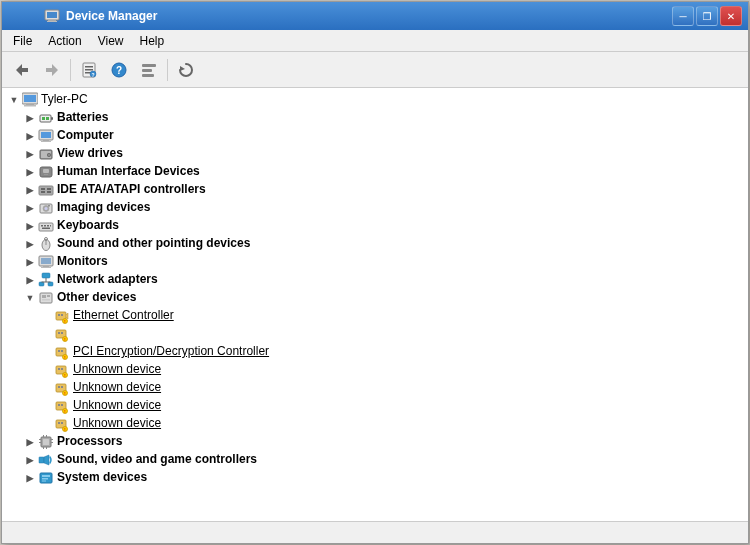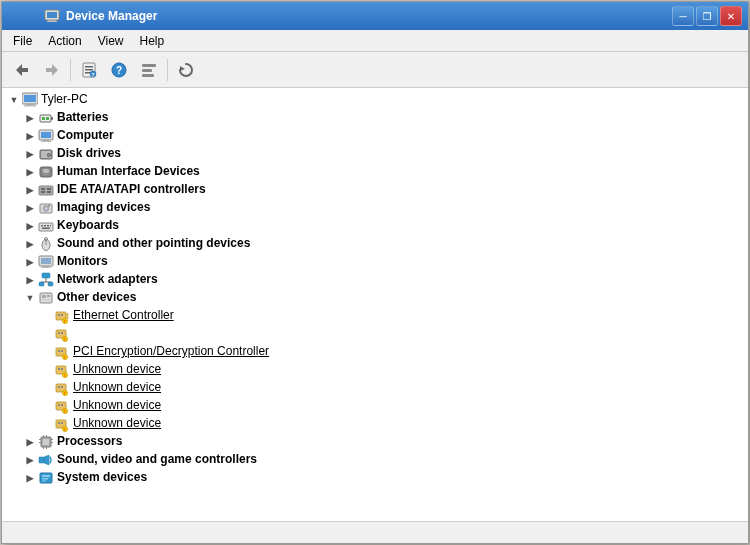--- a/index.html
+++ b/index.html
@@ -305,21 +305,21 @@
     <div class="tree-item indent-2">
       <span class="expander collapsed"></span>
       <span class="item-icon">
         <svg width="16" height="16" viewBox="0 0 16 16">
           <rect x="2" y="4" width="12" height="9" rx="1" fill="#999" stroke="#666" stroke-width="1"></rect>
           <rect x="3" y="5" width="10" height="7" rx="0.5" fill="#bbb"></rect>
           <circle cx="11" cy="9" r="2" fill="#666"></circle>
           <circle cx="11" cy="9" r="1" fill="#999"></circle>
         </svg>
       </span>
-      <span class="item-label">Disk drives</span>
+      <span class="item-label">View drives</span>
     </div>
 
 
 
     <div class="tree-item indent-2">
       <span class="expander collapsed"></span>
       <span class="item-icon">
         <svg width="16" height="16" viewBox="0 0 16 16">
           <rect x="2" y="3" width="12" height="10" rx="2" fill="#888" stroke="#666" stroke-width="1"></rect>
           <rect x="5" y="5" width="6" height="4" rx="1" fill="#bbb"></rect>

